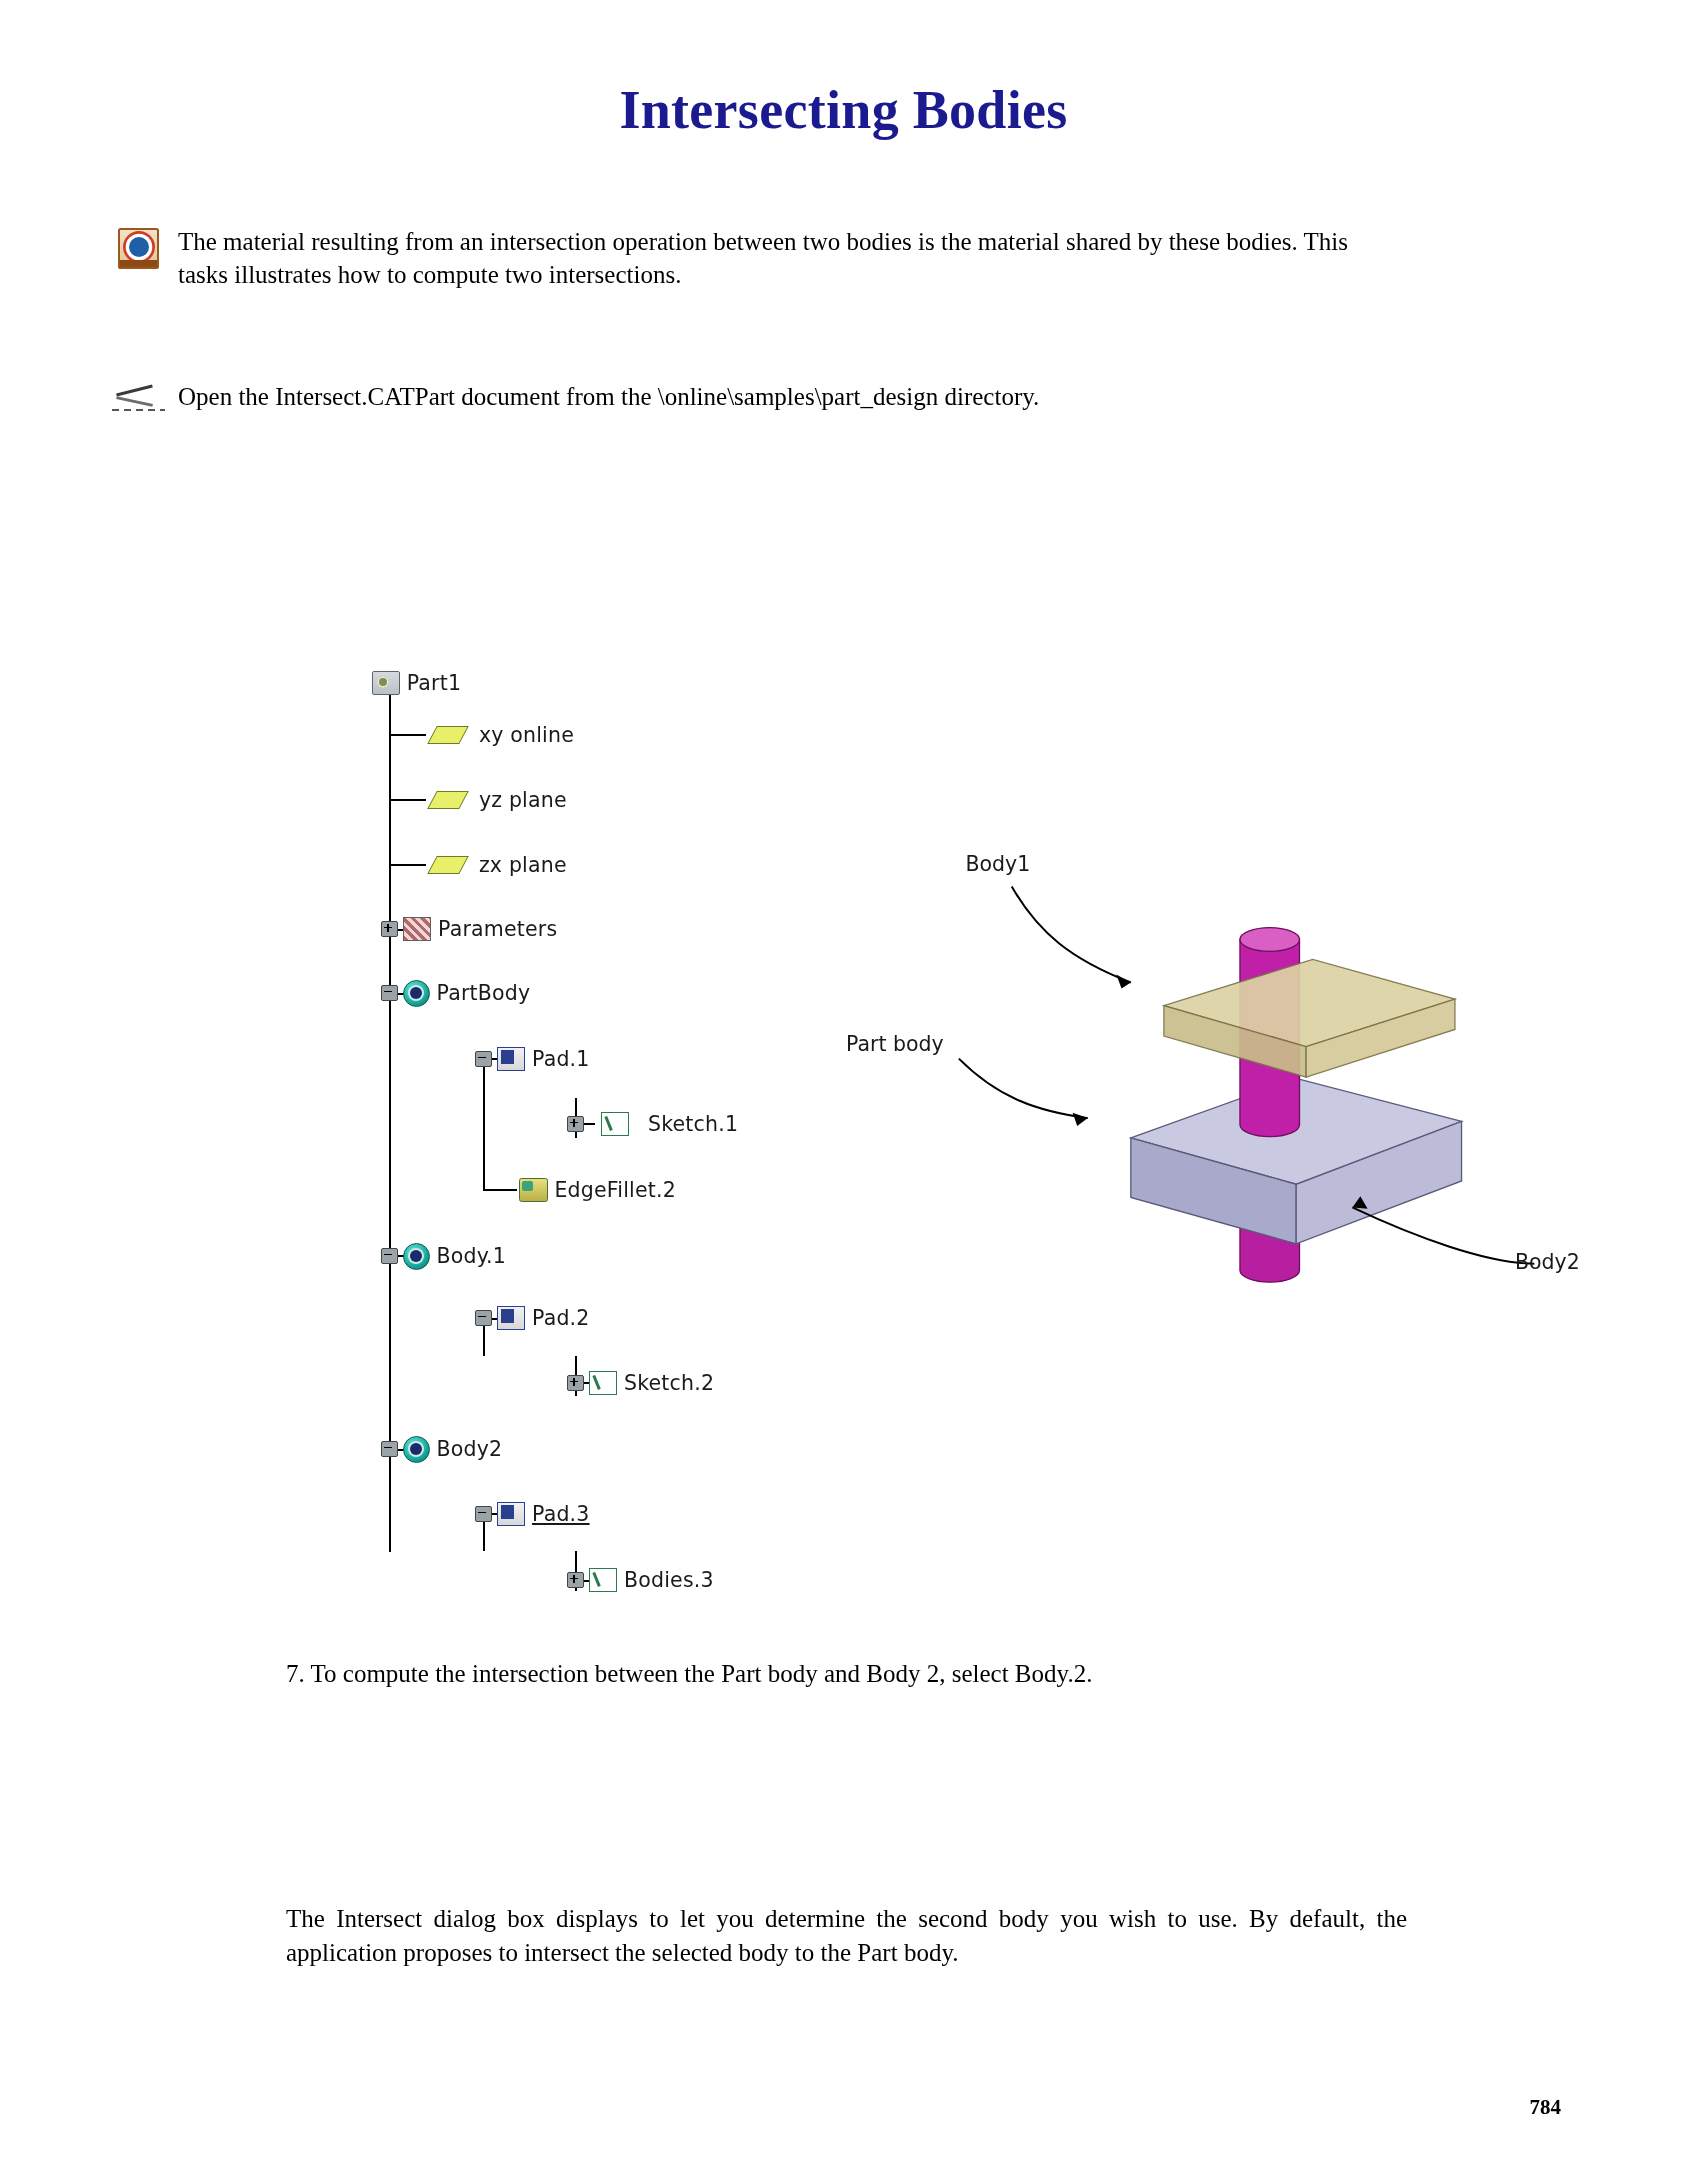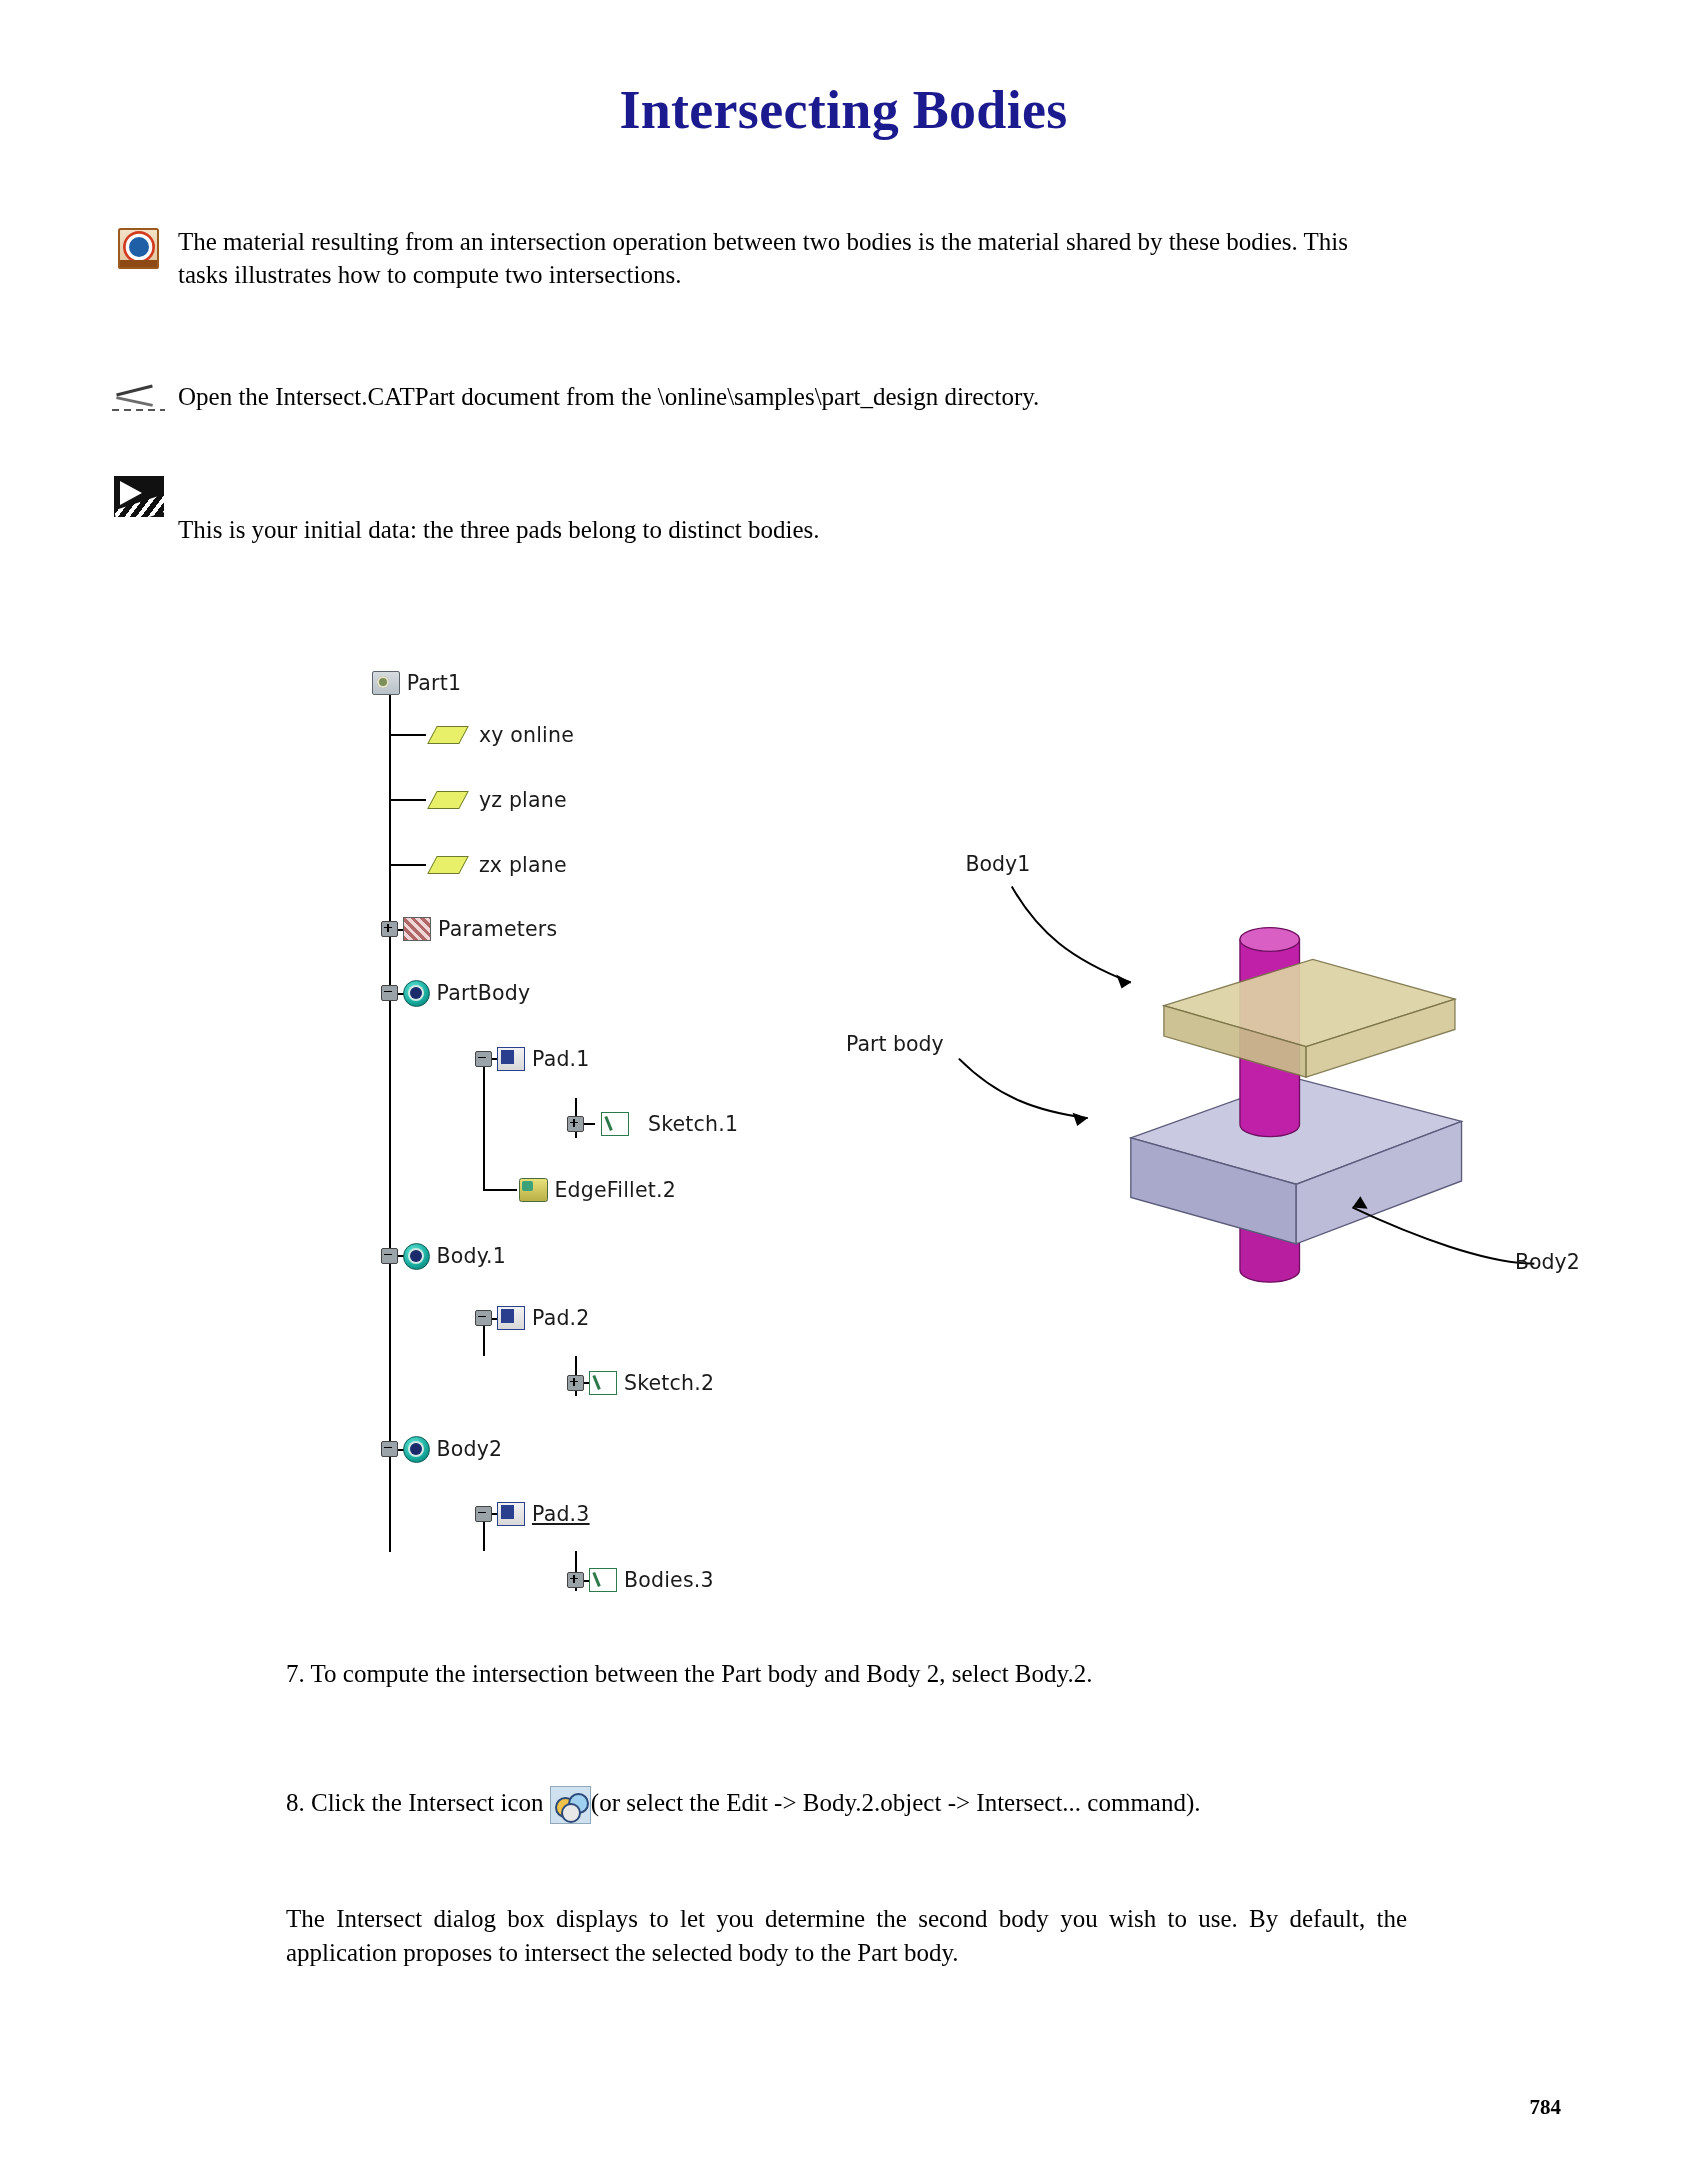--- a/index.html
+++ b/index.html
@@ -328,29 +328,20 @@
     <div class="icon-slot">
       <div class="icon-scissors">
         <div class="blade"></div>
         <div class="blade2"></div>
         <div class="dash"></div>
       </div>
     </div>
     <div class="para-text body-text">Open the Intersect.CATPart document from the \online\samples\part_design directory.</div>
   </div>
 
-  <div class="icon-para" style="left:99px; top:473px; width:1290px;">
-    <div class="icon-slot">
-      <div class="icon-film">
-        <div class="tri"></div>
-        <div class="stripe"></div>
-      </div>
-    </div>
-    <div class="para-text body-text" style="padding-top:40px;">This is your initial data: the three pads belong to distinct bodies.</div>
-  </div>
 
   <div class="tree" style="left:357px; top:648px; width:595px;">
 
     <div class="vline" style="left:32px; top:37px; height:867px;"></div>
     <div class="vline" style="left:126px; top:410px; height:132px;"></div>
     <div class="vline" style="left:126px; top:668px; height:40px;"></div>
     <div class="vline" style="left:126px; top:863px; height:40px;"></div>
     <div class="vline" style="left:218px; top:450px; height:40px;"></div>
     <div class="vline" style="left:218px; top:708px; height:40px;"></div>
     <div class="vline" style="left:218px; top:903px; height:40px;"></div>
@@ -481,24 +472,18 @@
       <polygon points="625,555 648,557 637,538" fill="#000"></polygon>
     </svg>
 
     <div class="fig-label" style="left:26.5px; top:12px;">Body1</div>
     <div class="fig-label" style="left:-93px; top:192px;">Part body</div>
     <div class="fig-label" style="left:576px; top:410px;">Body2</div>
   </div>
 
   <div class="num-para" style="left:286px; top:1657px; width:1121px;">7. To compute the intersection between the Part body and Body 2, select Body.2.</div>
 
-  <div class="num-para" style="left:286px; top:1786px; width:1121px;">
-    <span>8. Click the Intersect icon</span>
-    <span class="icon-intersect">
-      <span class="c1"></span><span class="c2"></span><span class="c3"></span>
-    </span><span>(or select the Edit -&gt; Body.2.object -&gt; Intersect... command).</span>
-  </div>
 
   <div class="num-para" style="left:286px; top:1902px; width:1121px;">The Intersect dialog box displays to let you determine the second body you wish to use. By default, the application proposes to intersect the selected body to the Part body.</div>
 
   <div class="page-number">784</div>
 </div>
 
 
 </body></html>

